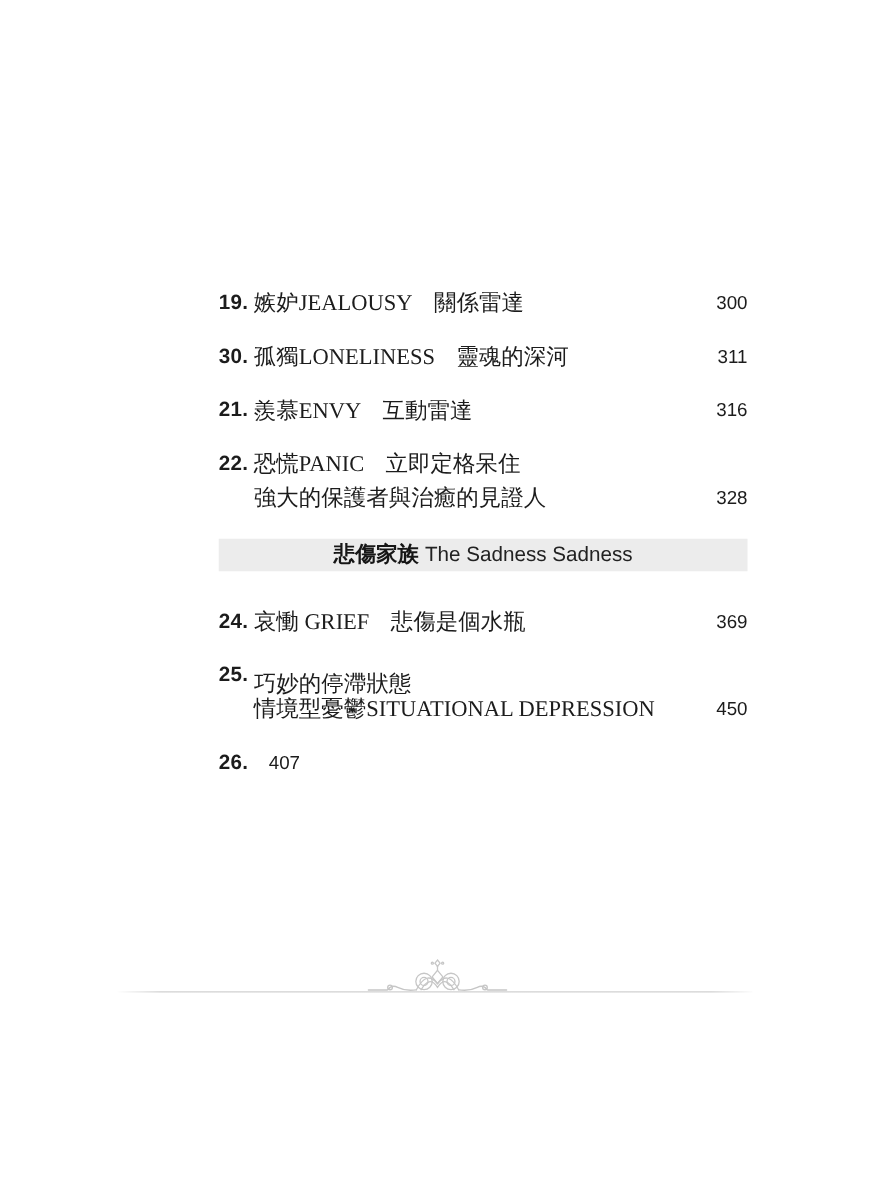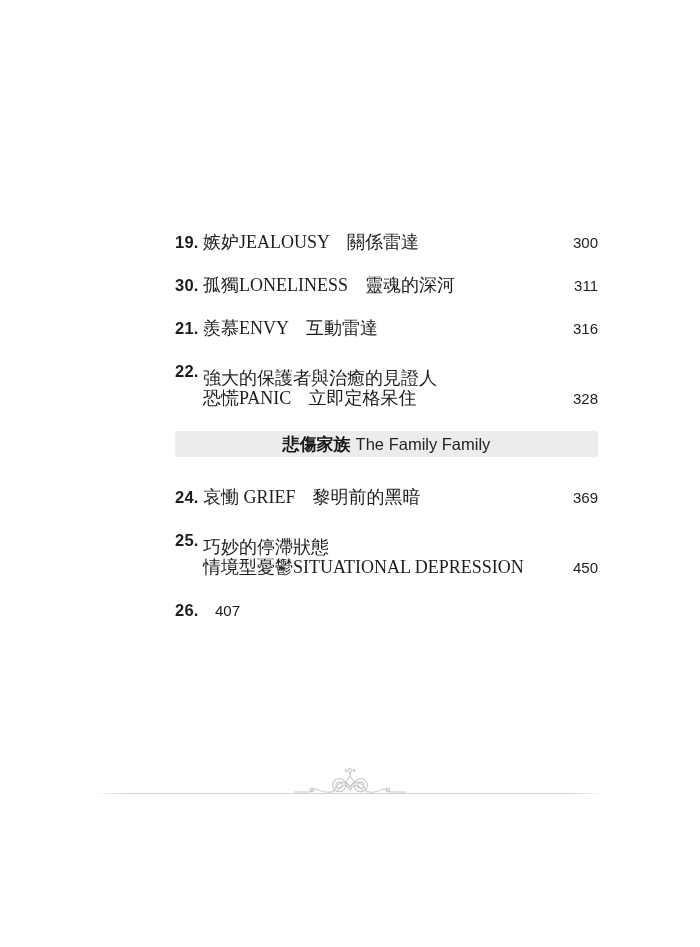--- a/index.html
+++ b/index.html
@@ -131,35 +131,35 @@
       <span class="lines">
         <span class="line"><span>羨慕ENVY</span><span class="sub">互動雷達</span></span>
 
       </span>
       <span class="pg">316</span>
     </div>
 
     <div class="entry">
       <span class="num">22.</span>
       <span class="lines">
+        <span class="line"><span>恐慌PANIC</span><span class="sub">立即定格呆住</span></span>
         <span class="line line2">強大的保護者與治癒的見證人</span>
-        <span class="line"><span>恐慌PANIC</span><span class="sub">立即定格呆住</span></span>
       </span>
       <span class="pg">328</span>
     </div>
 
     <div class="section-bar">
-      <span class="sec-zh">悲傷家族</span><span class="sec-en">The Family Family</span>
+      <span class="sec-zh">悲傷家族</span><span class="sec-en">The Sadness Sadness</span>
     </div>
 
 
     <div class="entry">
       <span class="num">24.</span>
       <span class="lines">
-        <span class="line"><span>哀慟 GRIEF</span><span class="sub">黎明前的黑暗</span></span>
+        <span class="line"><span>哀慟 GRIEF</span><span class="sub">悲傷是個水瓶</span></span>
 
       </span>
       <span class="pg">369</span>
     </div>
 
     <div class="entry">
       <span class="num">25.</span>
       <span class="lines">
         <span class="line line2">巧妙的停滯狀態</span>
         <span class="line"><span>情境型憂鬱SITUATIONAL DEPRESSION</span><span class="sub"></span></span>

